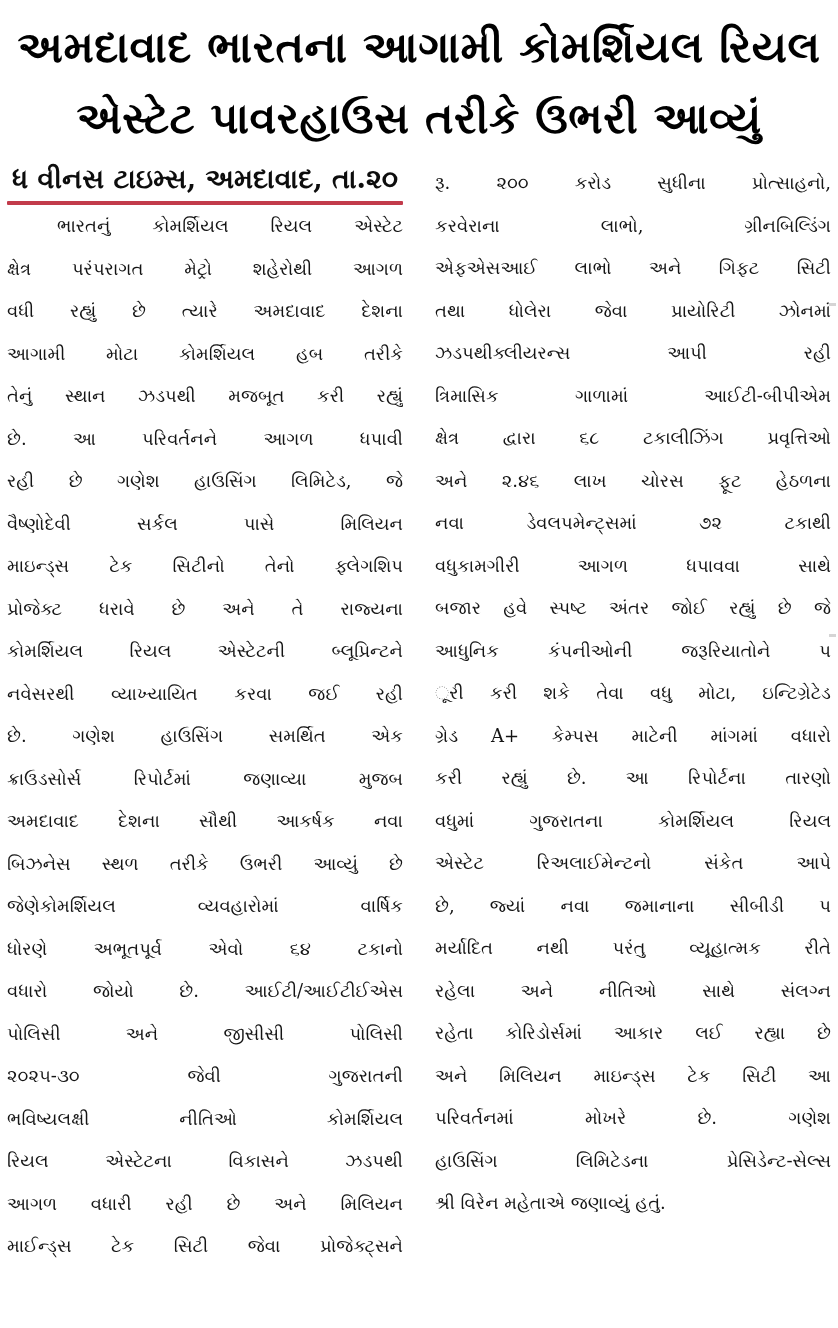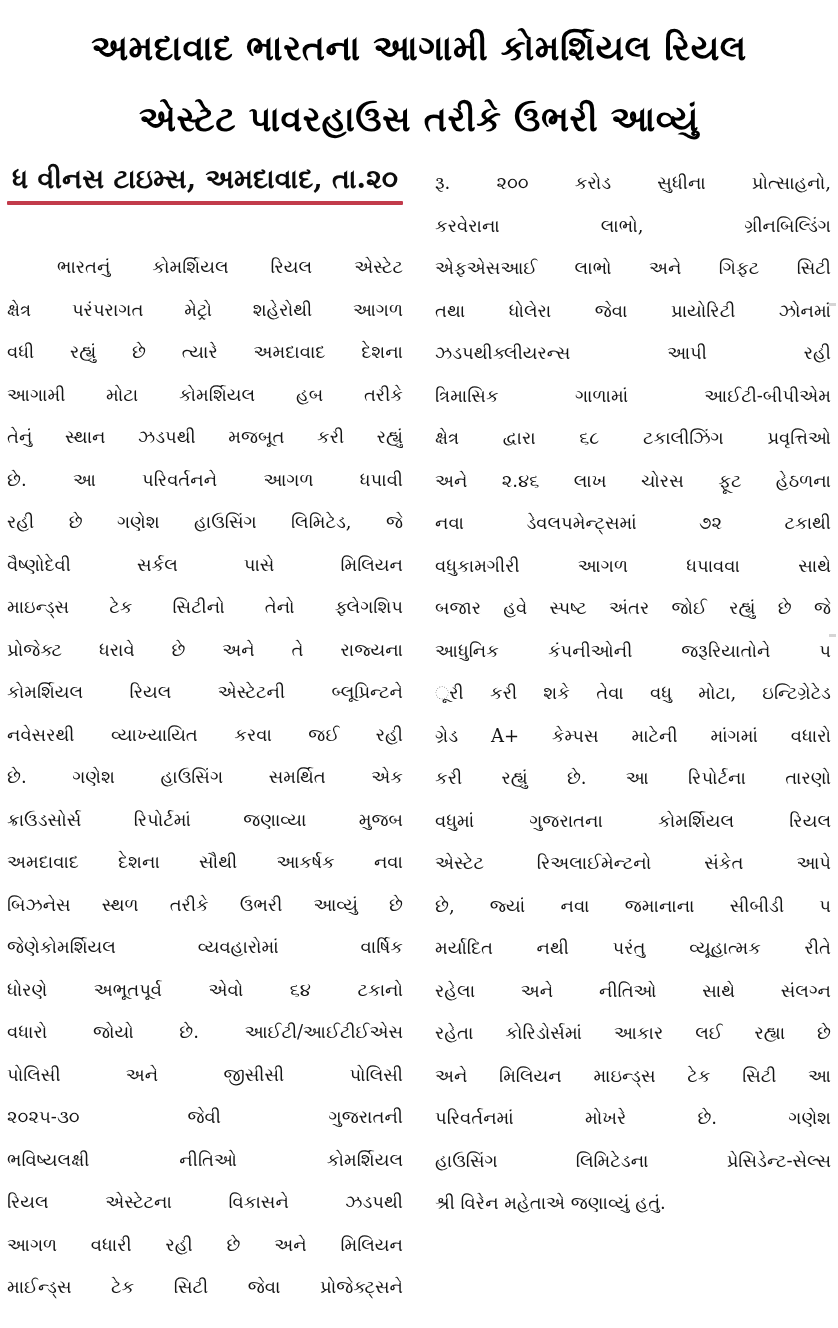--- a/index.html
+++ b/index.html
@@ -17,21 +17,21 @@
     overflow: hidden;
     box-sizing: border-box;
     font-family: "DejaVu Serif", "Liberation Serif", serif;
   }
   .headline {
     margin: 0;
     padding: 12px 2px 0;
     text-align: center;
     font-weight: 700;
     color: #000000;
-    font-size: 35px;
+    font-size: 43px;
     line-height: 71px;
     letter-spacing: 0.5px;
   }
   .hl-line {
     display: block;
     white-space: nowrap;
   }
   .columns {
     display: flex;
     gap: 32px;
@@ -55,21 +55,20 @@
   .byline-rule {
     height: 4px;
     margin-top: 5px;
     background: #c23b4b;
     border-radius: 1px;
   }
   .body-lines {
     font-size: 18px;
   }
   .left .body-lines {
-    margin-top: 41px;
   }
   .body-line {
     height: 42.5px;
     line-height: 42.5px;
     overflow: hidden;
     text-align: justify;
     text-align-last: justify;
     color: #141414;
   }
   .left .body-line:first-child {

